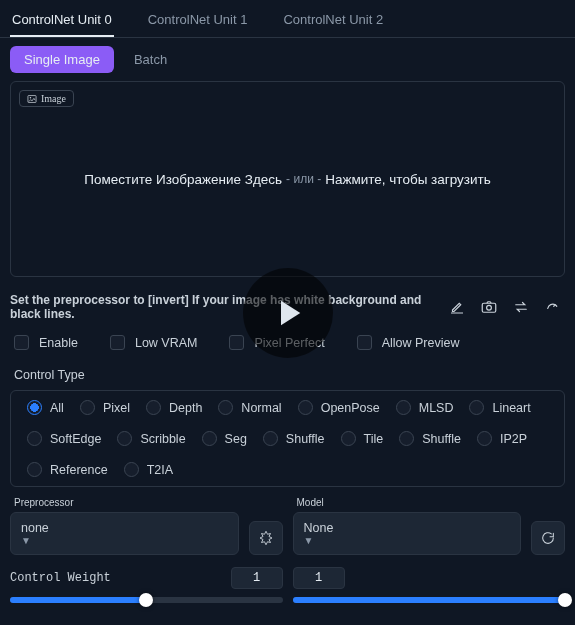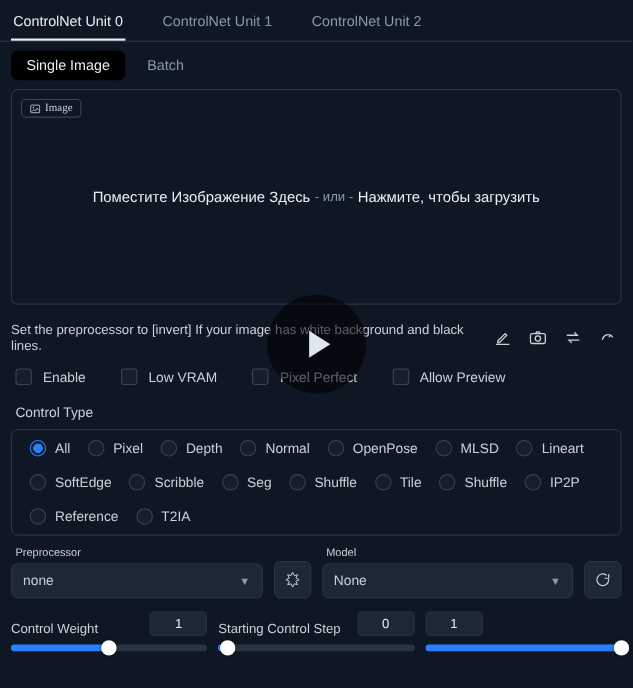--- a/index.html
+++ b/index.html
@@ -33,21 +33,21 @@
   gap: 6px;
   padding: 8px 10px;
 }
 .tabs-sub .tab {
   padding: 6px 14px;
   border-radius: 6px;
   color: #8b98a8;
   cursor: pointer;
 }
 .tabs-sub .tab.active {
-  background: #000000;
+  background: #8b5cf6;
   color: #e6edf3;
 }
 .dropzone {
   margin: 0 10px 6px;
   border: 1px solid #2a3442;
   border-radius: 6px;
   height: 196px;
   position: relative;
 }
 .dropzone .badge {
@@ -73,20 +73,21 @@
   gap: 4px;
   color: #e6edf3;
   font-size: 13.5px;
 }
 .dropzone .msg .or { color: #8b98a8; font-size: 12px; }
 .hint-row {
   display: flex;
   align-items: center;
   padding: 10px 10px 8px;
   gap: 8px;
+  font-weight: bold;
 }
 .hint-row .hint-text { flex: 1; font-size: 12px; color: #c9d1d9; }
 .icon-btn {
   width: 24px; height: 24px;
   display: flex; align-items: center; justify-content: center;
   cursor: pointer;
   color: #c9d1d9;
 }
 .check-row {
   display: flex;
@@ -141,37 +142,38 @@
 .lbl { font-size: 10px; color: #c9d1d9; padding-left: 4px; }
 .select {
   background: #1d2735;
   border: 1px solid #2a3442;
   border-radius: 6px;
   padding: 8px 10px;
   color: #c9d1d9;
   font-size: 12.5px;
   display: flex;
   justify-content: space-between;
-  align-items: flex-end;
-  cursor: pointer;
+  align-items: flex-start;
+  cursor: pointer;
+  flex-direction: column;
 }
 .square-btn {
   width: 34px; height: 34px;
   border: 1px solid #2a3442;
   border-radius: 6px;
   background: #1d2735;
   display: flex;
   align-items: center;
   justify-content: center;
   cursor: pointer;
   color: #c9d1d9;
 }
 .sliders-row { display: flex; gap: 10px; padding: 12px 10px 0; }
 .slider-col { flex: 1; }
-.slider-head { display: flex; justify-content: space-between; align-items: flex-end; font-size: 12px; color: #c9d1d9; margin-bottom: 8px; }
+.slider-head { display: flex; justify-content: space-between; align-items: center; font-size: 12px; color: #c9d1d9; margin-bottom: 8px; font-family: Liberation Mono, monospace; }
 .slider-val {
   width: 52px;
   text-align: center;
   background: #1d2735;
   border: 1px solid #2a3442;
   border-radius: 4px;
   padding: 3px 0;
   color: #e6edf3;
 }
 .slider-track {
@@ -386,30 +388,20 @@
       <span>Control Weight</span>
       <span class="slider-val">1</span>
     </div>
     <div class="slider-track">
       <div class="slider-fill" id="fill-weight" style="width: 50%;"></div>
       <div class="slider-knob" id="knob-weight" style="left: 50%;"></div>
     </div>
   </div>
   <div class="slider-col">
     <div class="slider-head">
-      <span>Starting Control Step</span>
-      <span class="slider-val">0</span>
-    </div>
-    <div class="slider-track">
-      <div class="slider-fill" id="fill-start" style="width: 5%;"></div>
-      <div class="slider-knob" id="knob-start" style="left: 5%;"></div>
-    </div>
-  </div>
-  <div class="slider-col">
-    <div class="slider-head">
       <span class="slider-val">1</span>
     </div>
     <div class="slider-track">
       <div class="slider-fill" id="fill-end" style="width: 100%;"></div>
       <div class="slider-knob" id="knob-end" style="left: 100%;"></div>
     </div>
   </div>
 </div>
 
 <div class="play-overlay">

